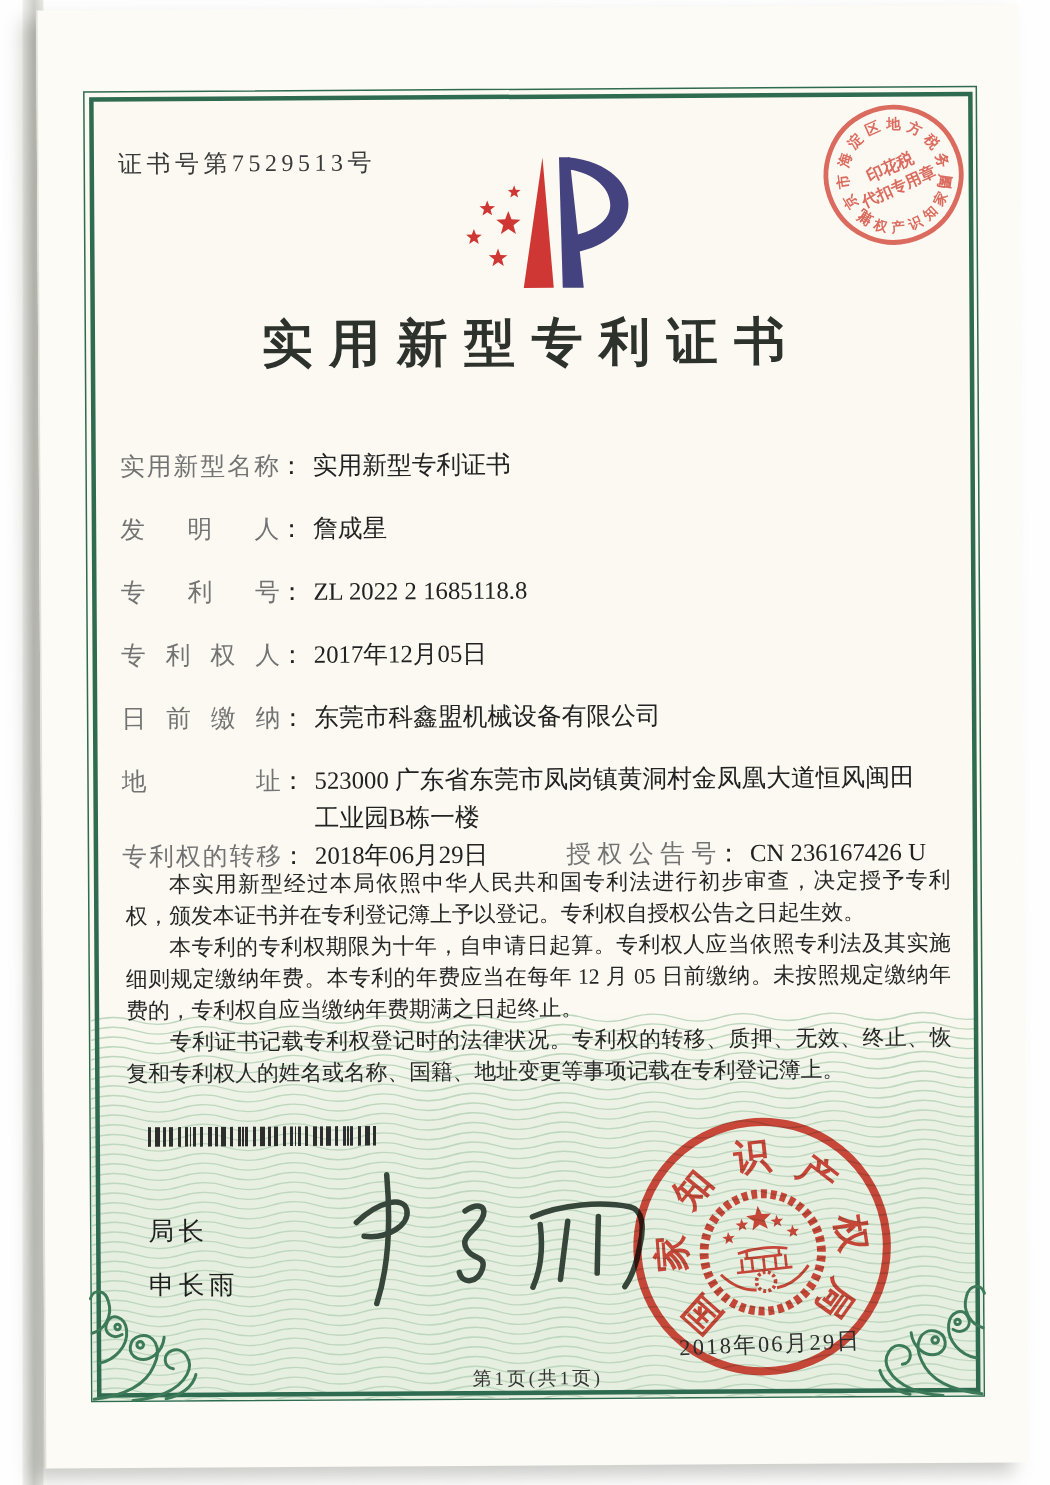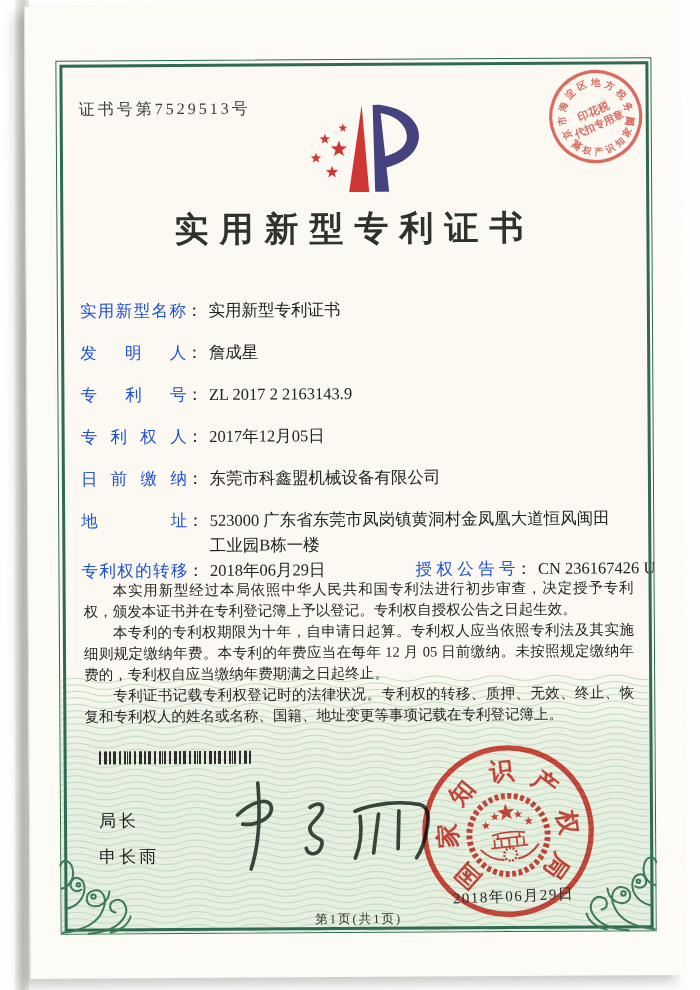--- a/index.html
+++ b/index.html
@@ -18,22 +18,22 @@
          background:linear-gradient(180deg, rgba(213,231,211,0) 0px, rgba(213,231,211,.45) 70px, rgba(215,232,212,.6) 140px);}
   .cert-no{position:absolute;left:22px;top:38px;font-size:16px;letter-spacing:3px;color:#3a3a3a;z-index:2;}
   .tax-stamp{position:absolute;left:489px;top:8px;width:100px;height:100px;
          transform:rotate(-24deg);opacity:.88;z-index:2;}
   .logo{position:absolute;left:50%;top:42px;transform:translateX(-50%);width:150px;height:92px;z-index:2;}
   .title{position:absolute;left:0;right:0;top:146px;text-align:center;font-size:34px;font-weight:600;
          letter-spacing:11px;color:#2d322d;z-index:2;}
   .fields{position:absolute;left:22px;right:16px;top:237px;font-size:16.5px;color:#222;z-index:2;}
   .frow{line-height:25px;margin-bottom:17px;white-space:nowrap;}
   .frow.addr{margin-bottom:0;white-space:normal;}
-  .flabel{display:inline-block;width:106px;text-align:justify;text-align-last:justify;color:#1d4ed8;vertical-align:top;}
-  .flabel.right{width:100px;margin-left:38px;}
+  .flabel{display:inline-block;width:106px;text-align:justify;text-align-last:justify;color:#737373;vertical-align:top;}
+  .flabel.right{width:100px;}
   .fcolon{display:inline-block;vertical-align:top;}
   .fvalue{display:inline-block;vertical-align:top;margin-left:6px;}
   .addr .fvalue{white-space:normal;max-width:430px;line-height:25px;}
   .rightgrp{display:inline-block;margin-left:52px;}
   .bodytext{position:absolute;left:24px;right:20px;top:519px;font-size:14.5px;line-height:21px;
          color:#262626;text-align:justify;z-index:2;}
   .bodytext p{margin:0;text-indent:2em;}
   .barcode{position:absolute;left:38px;top:690px;width:153px;height:13px;z-index:2;
          background:repeating-linear-gradient(90deg,#2d2d2d 0 2px,transparent 2px 5px),
                     repeating-linear-gradient(90deg,#2d2d2d 0 1px,transparent 1px 7px);}
@@ -150,21 +150,21 @@
               <polygon points="53.0,63.5 54.6,67.8 59.2,68.0 55.6,70.8 56.8,75.3 53.0,72.7 49.2,75.3 50.4,70.8 46.8,68.0 51.4,67.8" fill="#ce3733"></polygon>
             </g>
         </svg>
       </div>
 
       <div class="title">实用新型专利证书</div>
 
       <div class="fields" id="fields">
           <div class="frow"><span class="flabel">实用新型名称</span><span class="fcolon">：</span><span class="fvalue">实用新型专利证书</span></div>
           <div class="frow"><span class="flabel">发明人</span><span class="fcolon">：</span><span class="fvalue">詹成星</span></div>
-          <div class="frow"><span class="flabel">专利号</span><span class="fcolon">：</span><span class="fvalue">ZL 2017 2 2163143.9</span></div>
+          <div class="frow"><span class="flabel">专利号</span><span class="fcolon">：</span><span class="fvalue">ZL 2022 2 1685118.8</span></div>
           <div class="frow"><span class="flabel">专利权人</span><span class="fcolon">：</span><span class="fvalue">2017年12月05日</span></div>
           <div class="frow"><span class="flabel">日前缴纳</span><span class="fcolon">：</span><span class="fvalue">东莞市科鑫盟机械设备有限公司</span></div>
           <div class="frow addr"><span class="flabel">地址</span><span class="fcolon">：</span><span class="fvalue">523000 广东省东莞市凤岗镇黄洞村金凤凰大道恒风闽田<div>工业园B栋一楼</div></span></div>
           <div class="frow"><span class="flabel">专利权的转移</span><span class="fcolon">：</span><span class="fvalue">2018年06月29日</span><span class="rightgrp"><span class="flabel right">授权公告号</span><span class="fcolon">：</span><span class="fvalue">CN 236167426 U</span></span></div>
         </div>
 
       <div class="bodytext" id="bodyParas">
           <p>本实用新型经过本局依照中华人民共和国专利法进行初步审查，决定授予专利权，颁发本证书并在专利登记簿上予以登记。专利权自授权公告之日起生效。</p>
           <p>本专利的专利权期限为十年，自申请日起算。专利权人应当依照专利法及其实施细则规定缴纳年费。本专利的年费应当在每年 12 月 05 日前缴纳。未按照规定缴纳年费的，专利权自应当缴纳年费期满之日起终止。</p>
           <p>专利证书记载专利权登记时的法律状况。专利权的转移、质押、无效、终止、恢复和专利权人的姓名或名称、国籍、地址变更等事项记载在专利登记簿上。</p>

